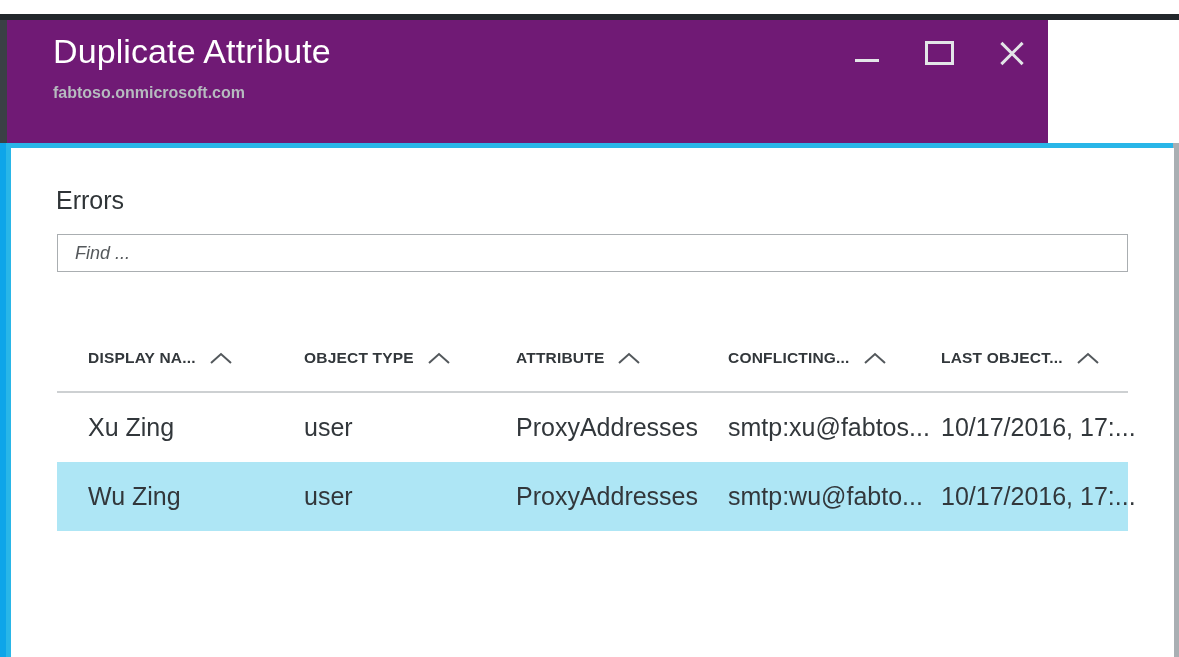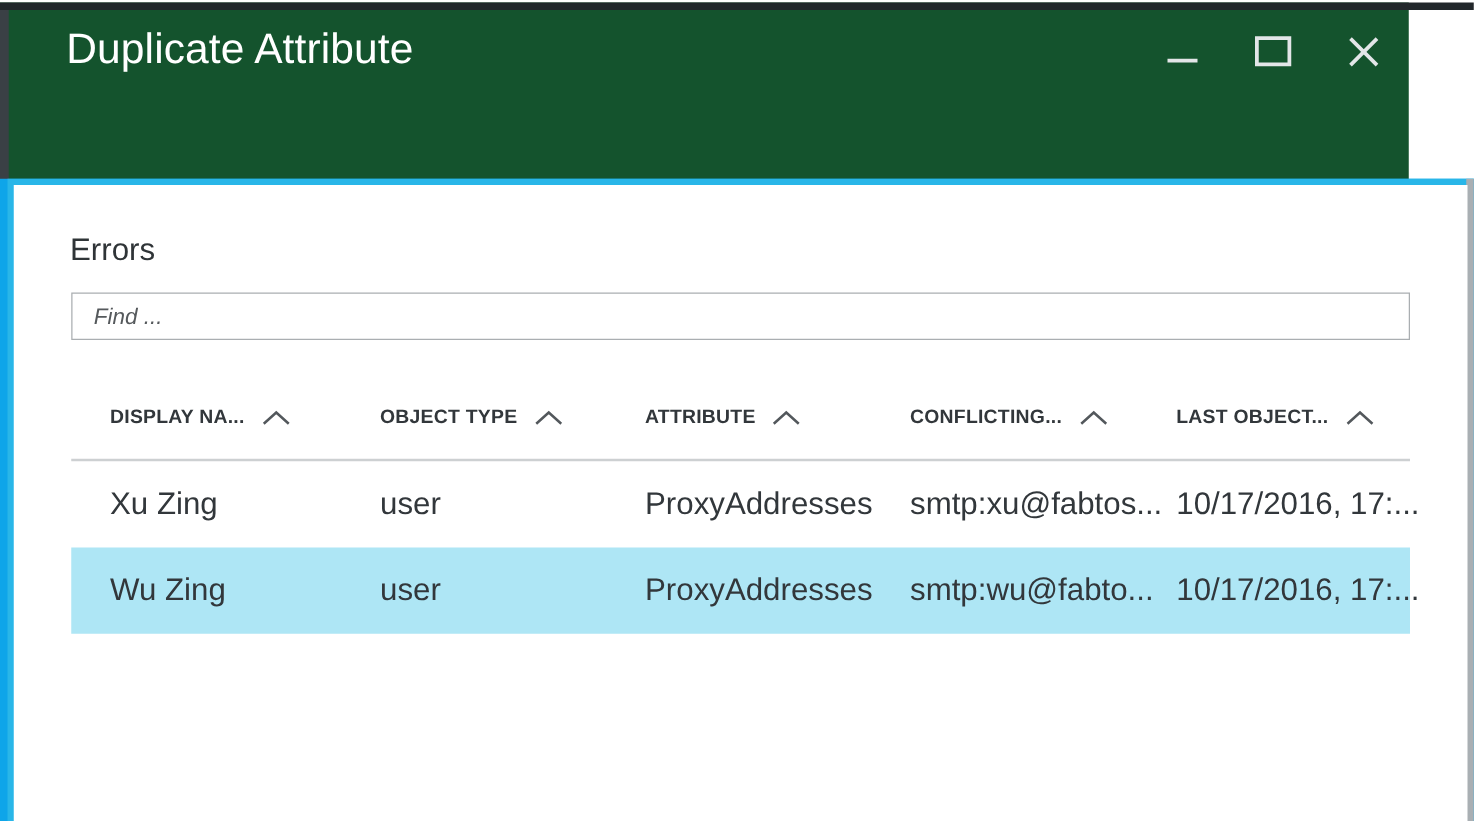--- a/index.html
+++ b/index.html
@@ -16,24 +16,24 @@
     position: absolute;
     left: 0; top: 0;
     width: 1179px;
     height: 657px;
     background: #ffffff;
   }
 
   
   .titlebar {
     position: absolute;
-    left: 0; top: 2px;
-    width: 1127px;
+    left: 0; top: 14px;
+    width: 1048px;
     height: 143px;
-    background: #14532d;
+    background: #701a75;
     box-sizing: border-box;
   }
   .titlebar-topstrip {
     position: absolute;
     left: 0; top: 0;
     width: 1179px;
     height: 6px;
     background: #22272b;
   }
   .titlebar-leftedge {
@@ -176,21 +176,21 @@
   .find-input::placeholder {
     color: #55595c;
     font-style: italic;
     opacity: 1;
   }
 
   
   .table {
     position: absolute;
     left: 46px;
-    top: 163px;
+    top: 187px;
     width: 1071px;
   }
   .thead {
     position: relative;
     height: 56px;
     border-bottom: 2px solid #cdd0d2;
   }
   .th {
     position: absolute;
     top: 14px;
@@ -241,20 +241,21 @@
 <body>
 
 <div class="window">
 
   <div class="titlebar">
     <div class="titlebar-topstrip"></div>
     <div class="titlebar-leftedge"></div>
 
     <div class="title-block">
       <div class="window-title">Duplicate Attribute</div>
+      <div class="window-subtitle">fabtoso.onmicrosoft.com</div>
     </div>
 
     <div class="winbtns">
       <div class="winbtn">
         <div class="ico-min"></div>
       </div>
       <div class="winbtn">
         <div class="ico-max"></div>
       </div>
       <div class="winbtn">

